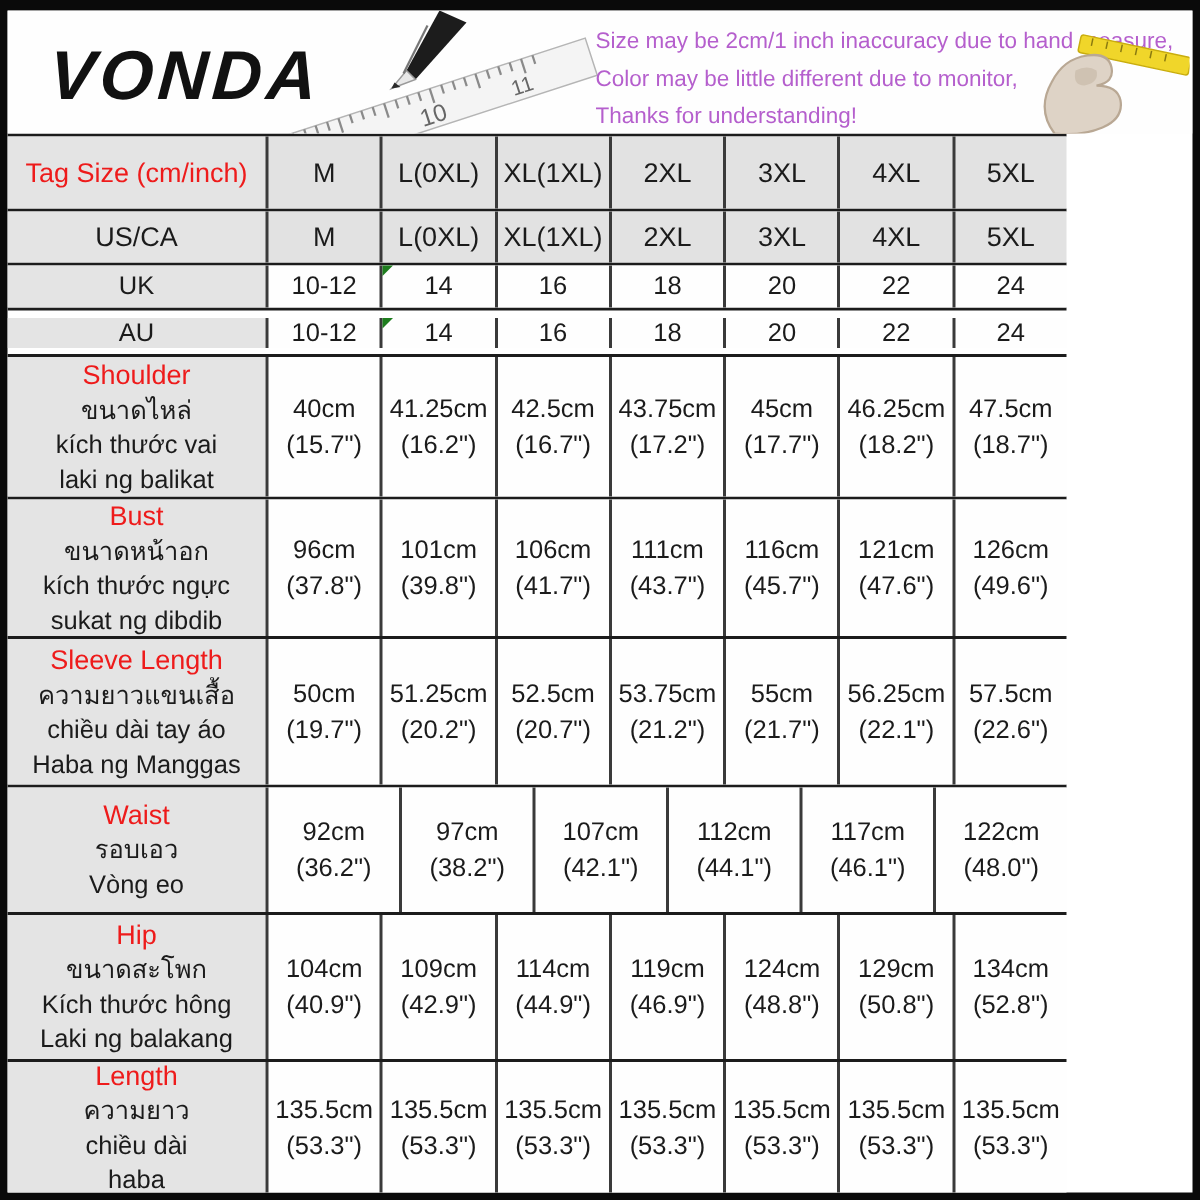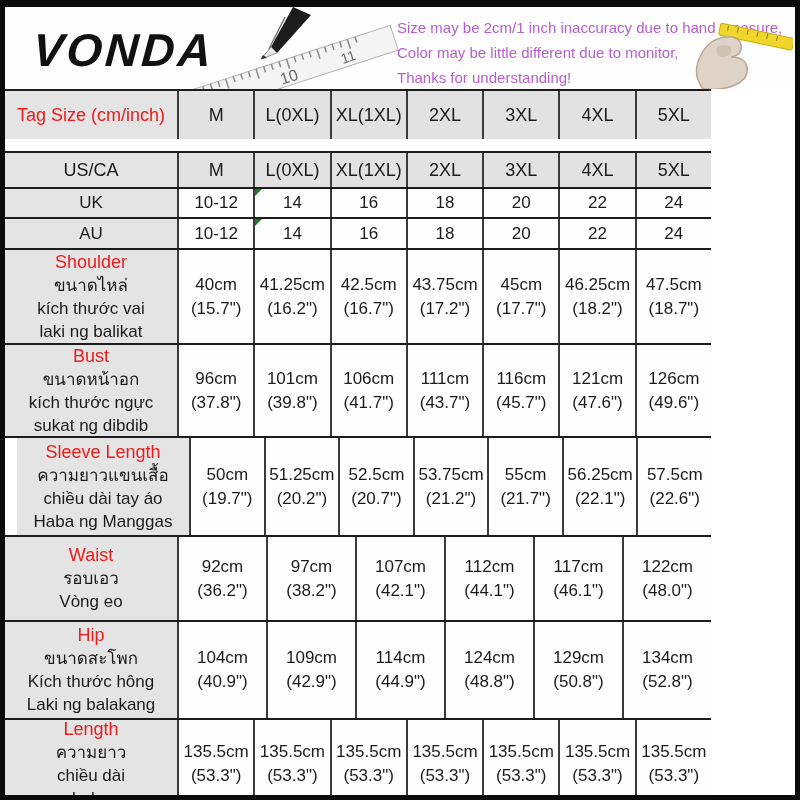--- a/index.html
+++ b/index.html
@@ -22,24 +22,24 @@
   
   .sizetable { width:706px; }
   .row { display:flex; width:100%; border-top:2px solid #1c1c1c; }
   .cell { display:flex; flex-direction:column; align-items:center; justify-content:center;
           text-align:center; font-size:17px; color:#1b1b1b; background:#fefefe; position:relative; }
   .cell + .cell { border-left:2px solid #3a3a3a; }
   .lbl { width:172px; flex:none; background:#e4e4e4; }
   .val { flex:1 1 0; }
   .shade .val { background:#e2e2e2; }
   .r0 { height:50px; } .r0 .cell { font-size:18px; }
-  .r1 { height:36px;margin-top:12px; } .r1 .cell { font-size:18px; }
+  .r1 { height:36px; } .r1 .cell { font-size:18px; }
   .r2 { height:30px; }
-  .r3 { height:31px; }
-  .m0 { height:95px; } .m1 { height:93px; } .m2 { height:99px;padding-left:12px; }
+  .r3 { height:31px;align-items:center; }
+  .m0 { height:95px; } .m1 { height:93px; } .m2 { height:99px; }
   .m3 { height:85px; } .m4 { height:98px; } .m5 { height:90px; }
   .red { color:#ee1b1b; }
   .mlbl { line-height:23px; font-size:17px;text-align:center; }
   .mlbl .red { font-size:18px; }
   .mval span { display:block; line-height:24px; }
   .note::after { content:""; position:absolute; left:0; top:0; width:0; height:0;
                  border-top:7px solid #1e7d1e; border-right:7px solid transparent; }
 
   svg text { font-family:"Liberation Sans", "DejaVu Sans", sans-serif; }
 </style>
@@ -314,20 +314,24 @@
           </div>
       <div class="cell val mval">
             <span>109cm</span>
             <span>(42.9")</span>
           </div>
       <div class="cell val mval">
             <span>114cm</span>
             <span>(44.9")</span>
           </div>
       <div class="cell val mval">
+            <span>119cm</span>
+            <span>(46.9")</span>
+          </div>
+      <div class="cell val mval">
             <span>124cm</span>
             <span>(48.8")</span>
           </div>
       <div class="cell val mval">
             <span>129cm</span>
             <span>(50.8")</span>
           </div>
       <div class="cell val mval">
             <span>134cm</span>
             <span>(52.8")</span>

